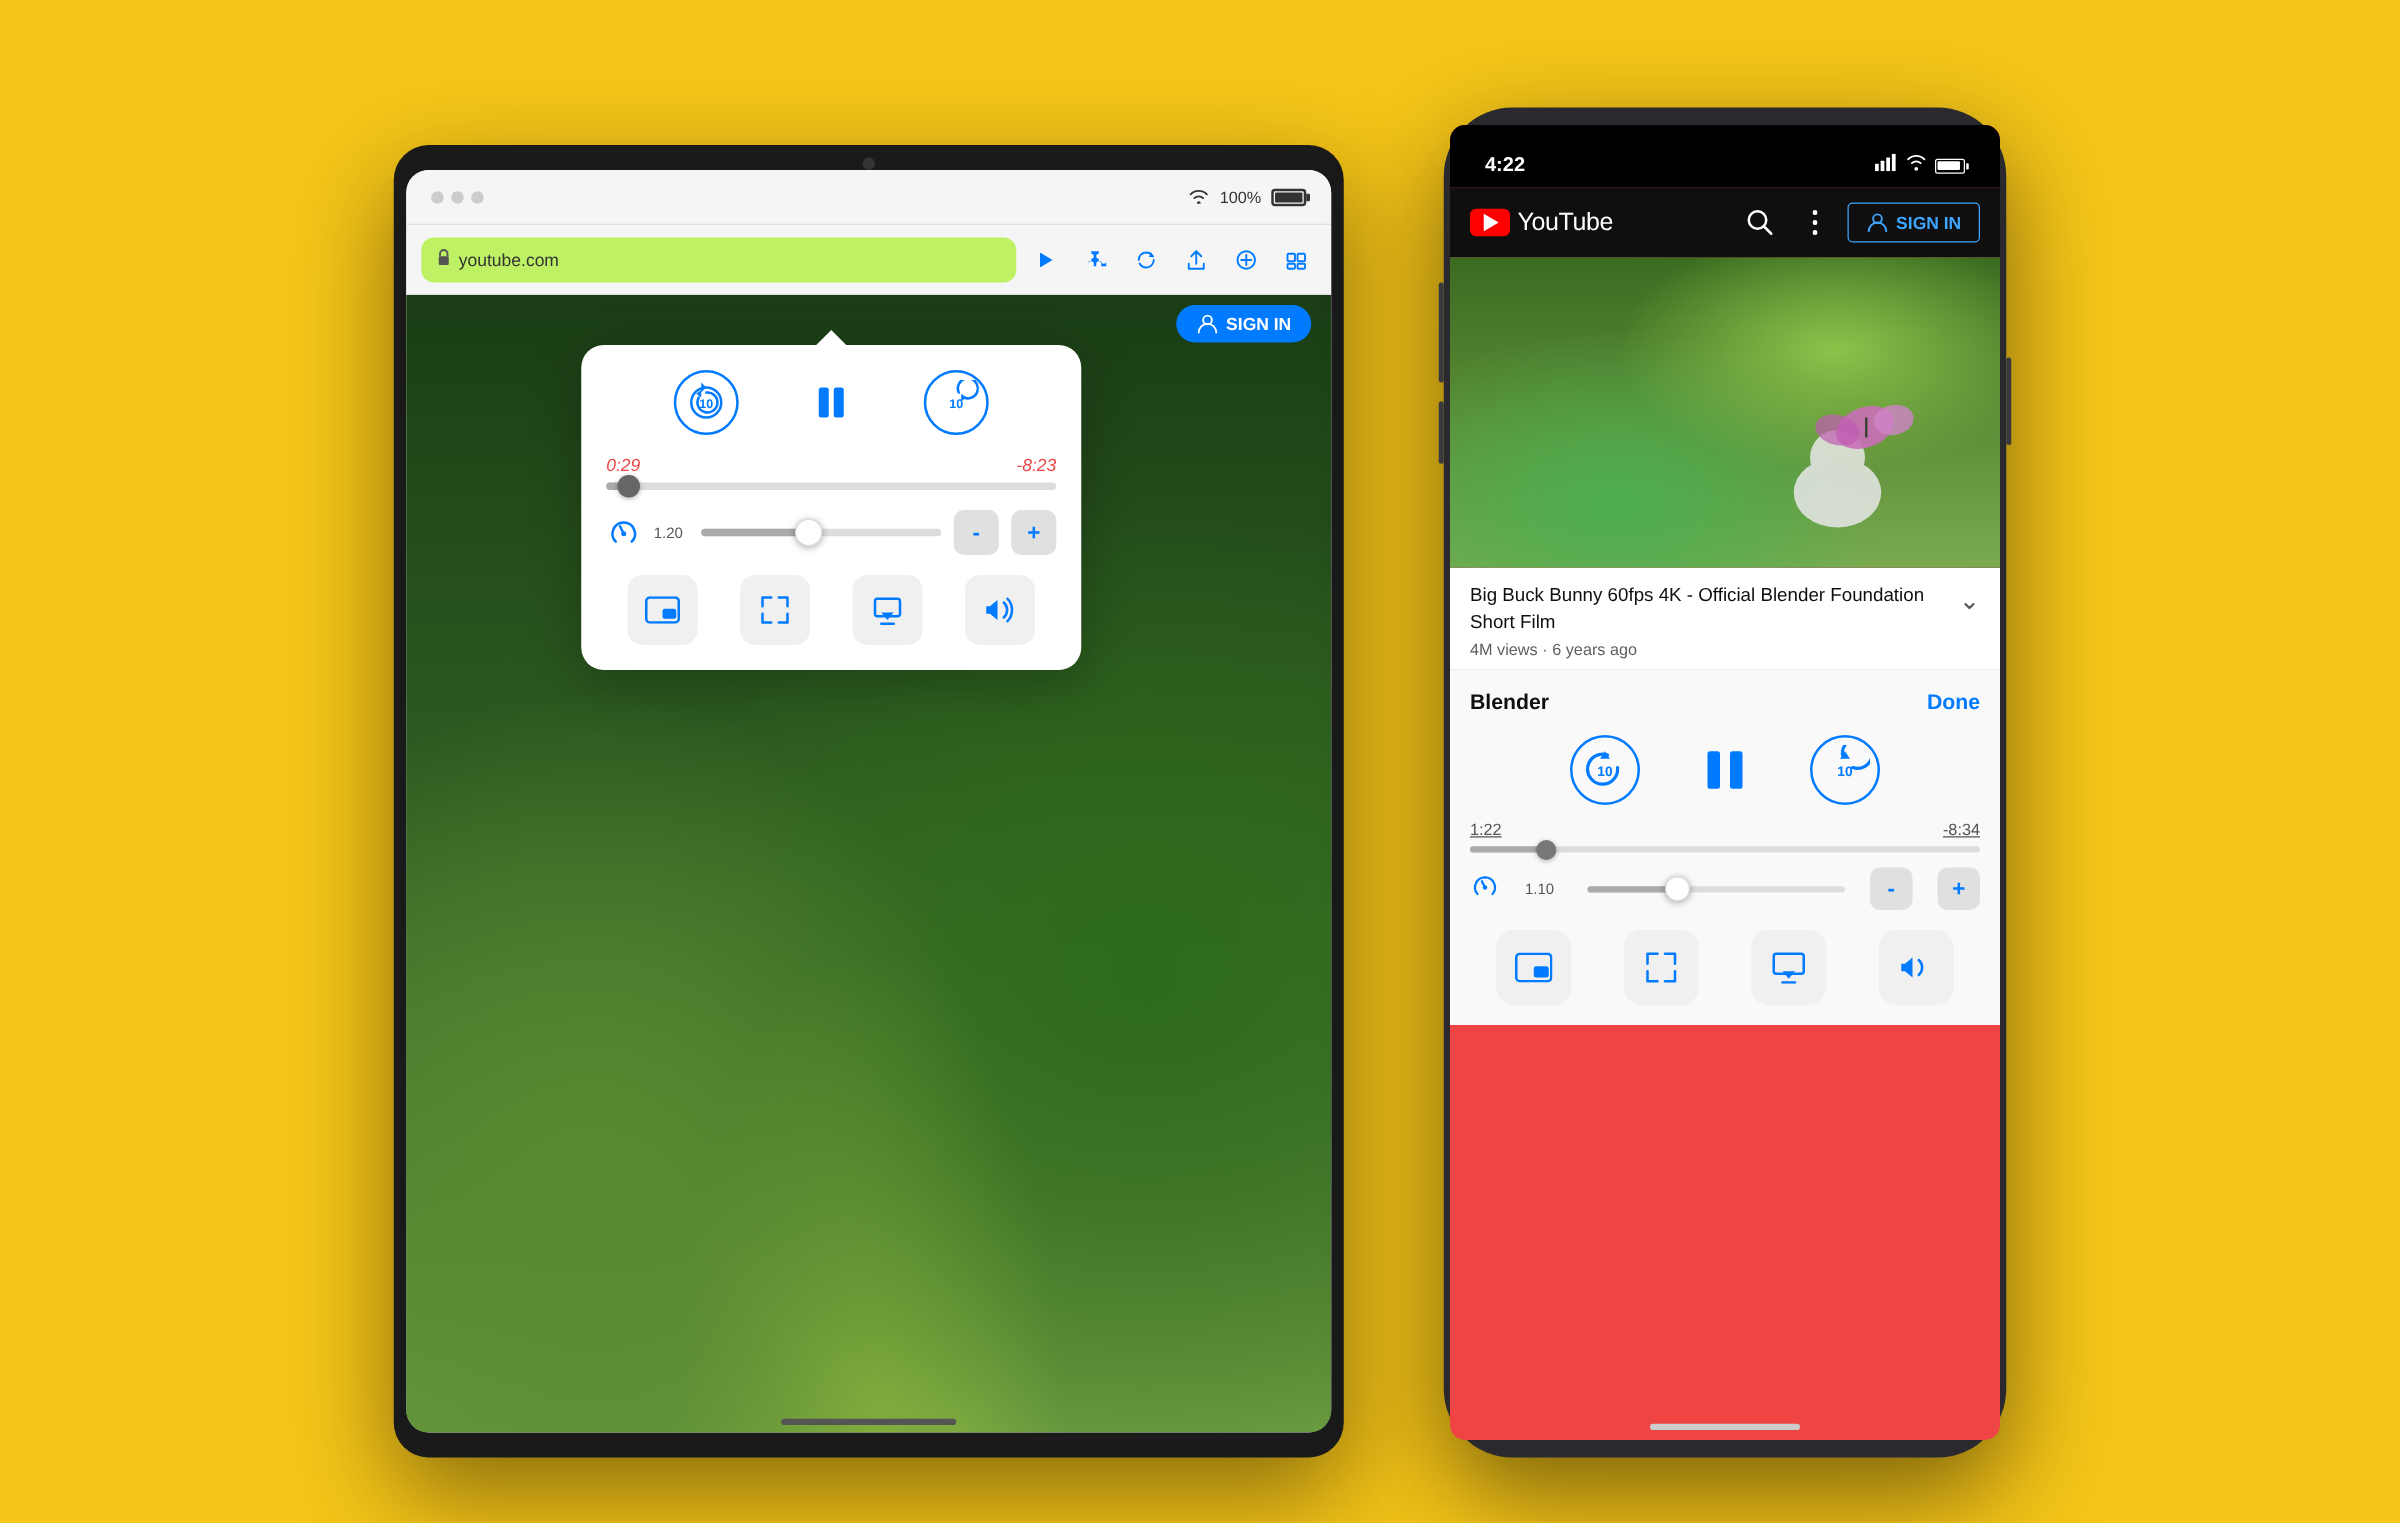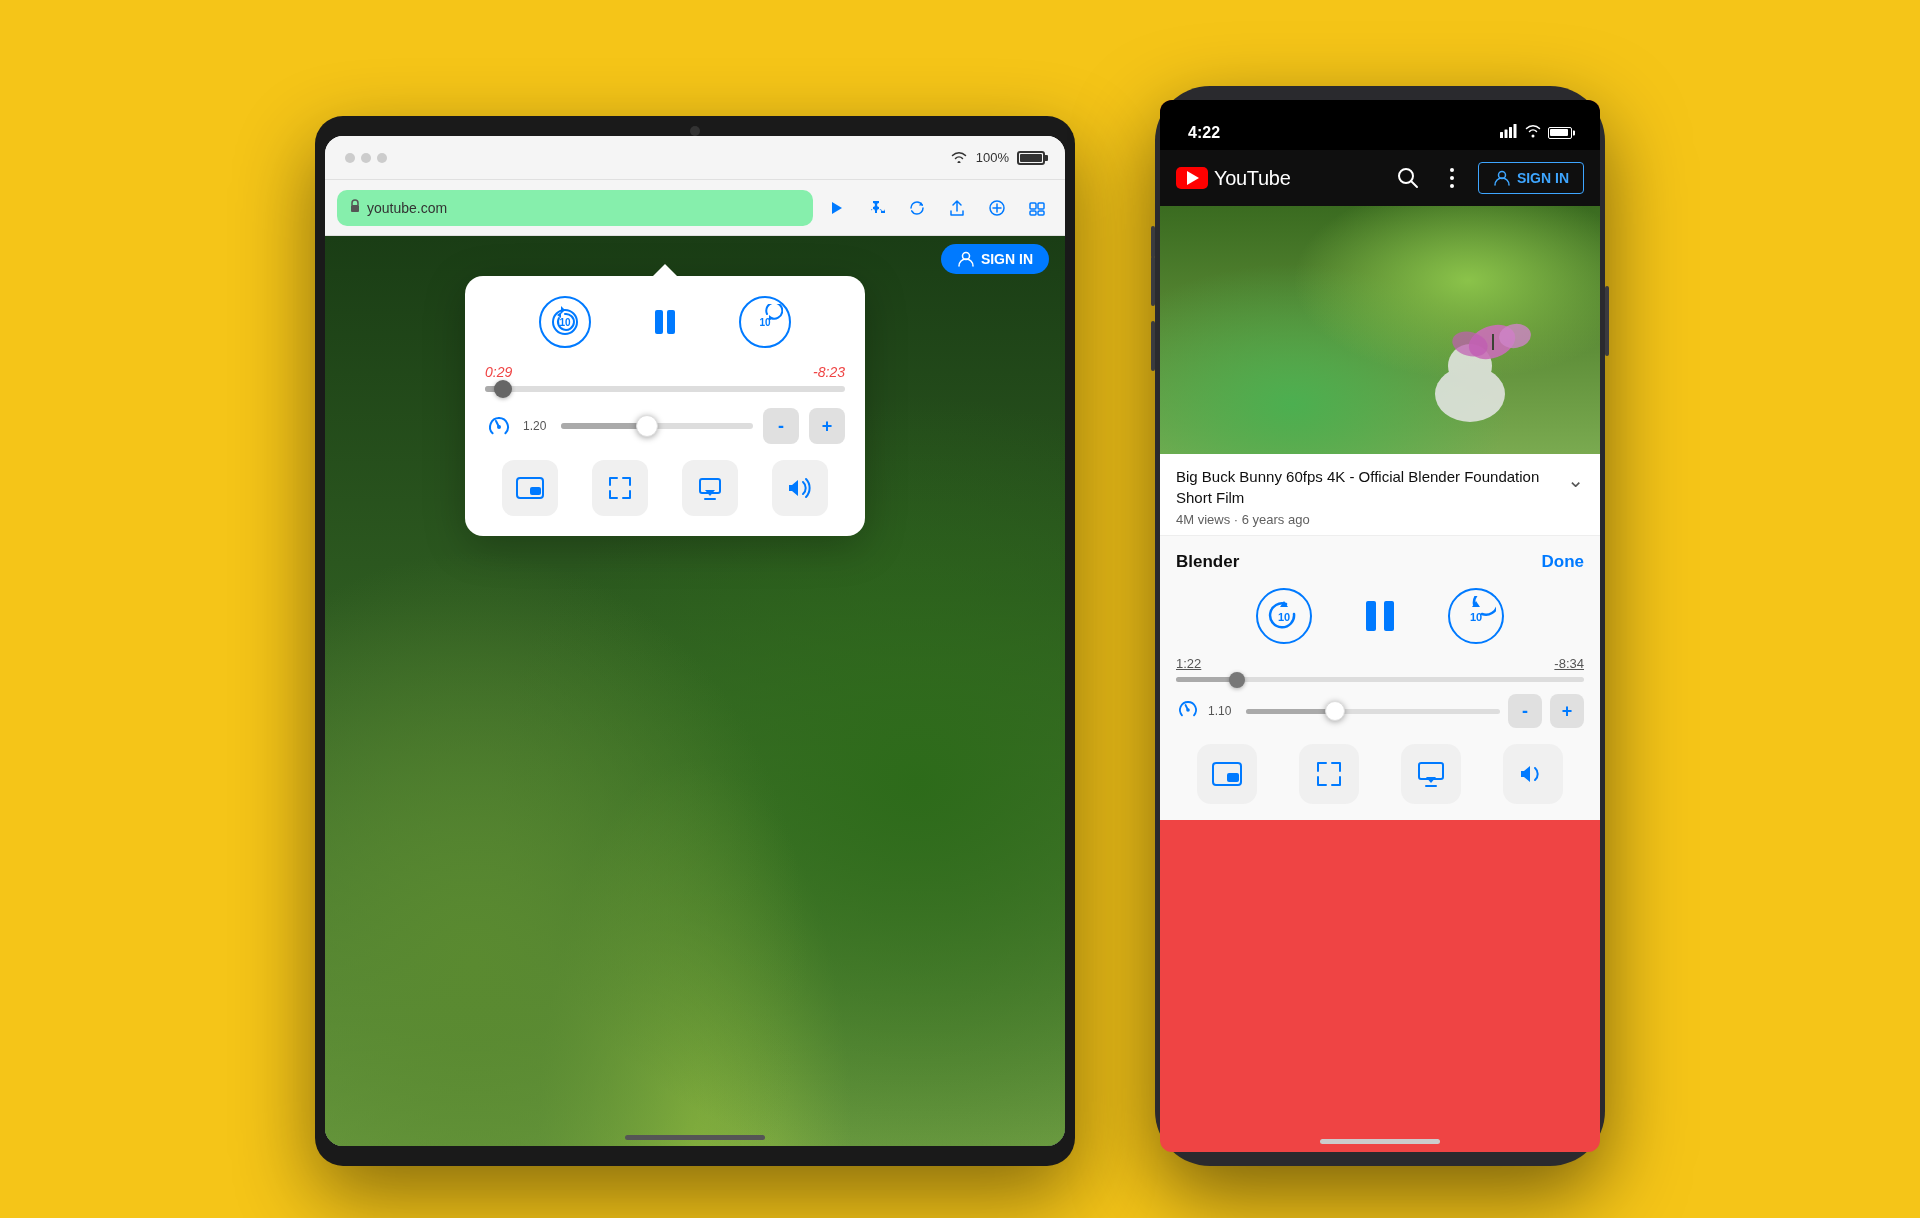--- a/index.html
+++ b/index.html
@@ -115,21 +115,21 @@
       display: flex;
       align-items: center;
       padding: 0 12px;
       gap: 8px;
       border-bottom: 1px solid #e0e0e0;
     }
 
     .url-bar {
       flex: 1;
       height: 36px;
-      background: #86efac;
+      background: #bef264;
       border-radius: 10px;
       display: flex;
       align-items: center;
       padding: 0 12px;
       gap: 6px;
       font-size: 14px;
       color: #333;
     }
 
     .nav-icon-btn {
@@ -671,21 +671,21 @@
       width: 16px;
       height: 16px;
       border-radius: 50%;
       background: #777;
       box-shadow: 0 1px 4px rgba(0,0,0,0.3);
     }
 
     .phone-speed-section {
       display: flex;
       align-items: center;
-      gap: 8px;
+      gap: 20px;
       margin-bottom: 16px;
     }
 
     .phone-speed-icon {
       color: #007AFF;
       font-size: 18px;
       width: 24px;
       text-align: center;
     }
 

